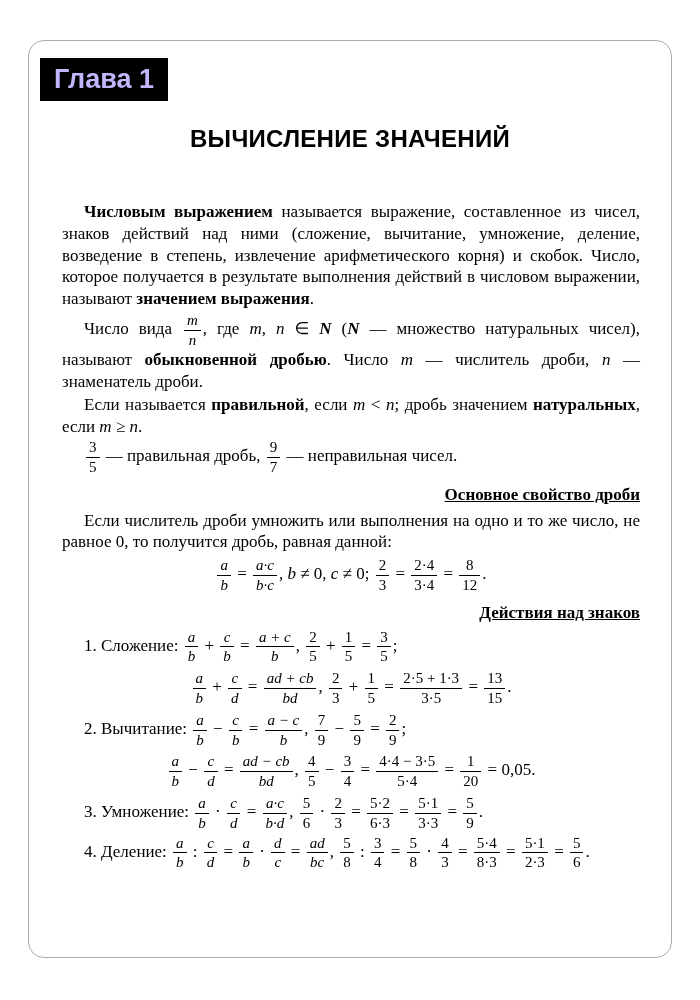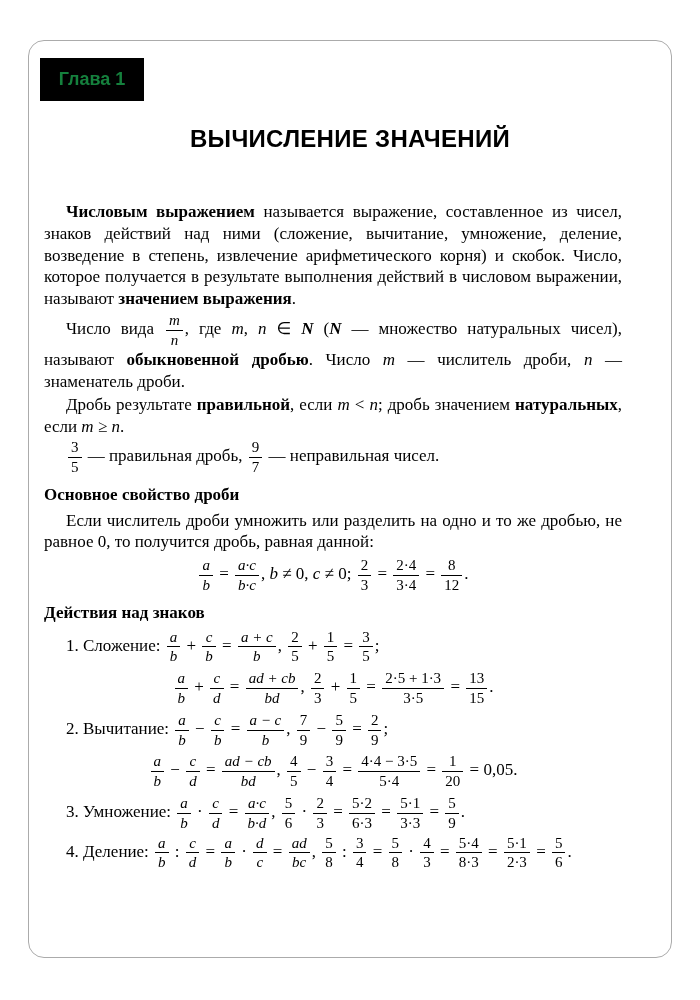--- a/index.html
+++ b/index.html
@@ -14,51 +14,51 @@
   .page-border {
     position:absolute;
     left:28px; top:40px;
     width:644px; height:918px;
     border:1px solid #ababab;
     border-radius:16px;
   }
   .chapter-tab {
     position:absolute;
     left:40px; top:58px;
-    width:104px; height:43px;
+    width:128px; height:43px;
     background:#000000;
-    color:#15803d;
+    color:#c4b5fd;
     display:flex; align-items:center; justify-content:center;
     font-family:"Liberation Sans", sans-serif;
     font-weight:bold;
-    font-size:18px;
+    font-size:27px;
   }
   .title {
     position:absolute;
     left:0; top:124px;
     width:700px;
     text-align:center;
     font-family:"Liberation Sans", sans-serif;
     font-weight:700;
     font-size:24px;
     line-height:1.25;
     letter-spacing:0.3px;
   }
   .content {
     position:absolute;
-    left:44px; top:200px;
+    left:62px; top:200px;
     width:578px;
     font-size:17px;
     line-height:1.28;
   }
   .block { margin:1px 0; }
   .para  { text-align:justify; text-indent:22px; }
   .list  { text-align:left; text-indent:22px; }
   .display { text-align:center; text-indent:0; margin:3px 0; }
-  .heading { text-align:left; font-weight:bold; margin:7px 0 4px; text-indent:0; }
+  .heading { text-align:right; font-weight:bold; margin:7px 0 4px; text-indent:0;text-decoration:underline; }
   .b  { font-weight:bold; }
   .i  { font-style:italic; }
   .b.i { font-weight:bold; font-style:italic; }
   .frac {
     display:inline-block;
     vertical-align:middle;
     text-align:center;
     margin:1px 2px;
     font-size:15px;
     line-height:1.12;
@@ -78,24 +78,24 @@
     <span>Глава 1</span>
   </div>
 
   <h1 class="title">
     <span>ВЫЧИСЛЕНИЕ ЗНАЧЕНИЙ</span><br>
   </h1>
 
   <div class="content">
       <div class="block para"><span class="b">Числовым выражением</span><span> называется выражение, составленное из чисел, знаков действий над ними (сложение, вычитание, умножение, деление, возведение в степень, извлечение арифметического корня) и скобок. Число, которое получается в результате выполнения действий в числовом выражении, называют </span><span class="b">значением выражения</span><span>.</span></div>
       <div class="block para"><span>Число вида </span><span class="frac it"><span class="num">m</span><span class="den">n</span></span><span>, где </span><span class="i">m</span><span>, </span><span class="i">n</span><span> ∈ </span><span class="b i">N</span><span> (</span><span class="b i">N</span><span> — множество натуральных чисел), называют </span><span class="b">обыкновенной дробью</span><span>. Число </span><span class="i">m</span><span> — числитель дроби, </span><span class="i">n</span><span> — знаменатель дроби.</span></div>
-      <div class="block para"><span>Дробь результате </span><span class="b">правильной</span><span>, если </span><span class="i">m</span><span> &lt; </span><span class="i">n</span><span>; дробь значением </span><span class="b">натуральных</span><span>, если </span><span class="i">m</span><span> ≥ </span><span class="i">n</span><span>.</span></div>
+      <div class="block para"><span>Если называется </span><span class="b">правильной</span><span>, если </span><span class="i">m</span><span> &lt; </span><span class="i">n</span><span>; дробь значением </span><span class="b">натуральных</span><span>, если </span><span class="i">m</span><span> ≥ </span><span class="i">n</span><span>.</span></div>
       <div class="block list"><span class="frac"><span class="num">3</span><span class="den">5</span></span><span> — правильная дробь, </span><span class="frac"><span class="num">9</span><span class="den">7</span></span><span> — неправильная чисел.</span></div>
       <div class="block heading"><span class="b">Основное свойство дроби</span></div>
-      <div class="block para"><span>Если числитель дроби умножить или разделить на одно и то же дробью, не равное 0, то получится дробь, равная данной:</span></div>
+      <div class="block para"><span>Если числитель дроби умножить или выполнения на одно и то же число, не равное 0, то получится дробь, равная данной:</span></div>
       <div class="block display"><span class="frac it"><span class="num">a</span><span class="den">b</span></span><span> = </span><span class="frac it"><span class="num">a·c</span><span class="den">b·c</span></span><span>, </span><span class="i">b</span><span> ≠ 0, </span><span class="i">c</span><span> ≠ 0;  </span><span class="frac"><span class="num">2</span><span class="den">3</span></span><span> = </span><span class="frac"><span class="num">2·4</span><span class="den">3·4</span></span><span> = </span><span class="frac"><span class="num">8</span><span class="den">12</span></span><span>.</span></div>
       <div class="block heading"><span class="b">Действия над знаков</span></div>
       <div class="block list"><span>1. Сложение: </span><span class="frac it"><span class="num">a</span><span class="den">b</span></span><span> + </span><span class="frac it"><span class="num">c</span><span class="den">b</span></span><span> = </span><span class="frac it"><span class="num">a + c</span><span class="den">b</span></span><span>, </span><span class="frac"><span class="num">2</span><span class="den">5</span></span><span> + </span><span class="frac"><span class="num">1</span><span class="den">5</span></span><span> = </span><span class="frac"><span class="num">3</span><span class="den">5</span></span><span>;</span></div>
       <div class="block display"><span class="frac it"><span class="num">a</span><span class="den">b</span></span><span> + </span><span class="frac it"><span class="num">c</span><span class="den">d</span></span><span> = </span><span class="frac it"><span class="num">ad + cb</span><span class="den">bd</span></span><span>, </span><span class="frac"><span class="num">2</span><span class="den">3</span></span><span> + </span><span class="frac"><span class="num">1</span><span class="den">5</span></span><span> = </span><span class="frac"><span class="num">2·5 + 1·3</span><span class="den">3·5</span></span><span> = </span><span class="frac"><span class="num">13</span><span class="den">15</span></span><span>.</span></div>
       <div class="block list"><span>2. Вычитание: </span><span class="frac it"><span class="num">a</span><span class="den">b</span></span><span> − </span><span class="frac it"><span class="num">c</span><span class="den">b</span></span><span> = </span><span class="frac it"><span class="num">a − c</span><span class="den">b</span></span><span>, </span><span class="frac"><span class="num">7</span><span class="den">9</span></span><span> − </span><span class="frac"><span class="num">5</span><span class="den">9</span></span><span> = </span><span class="frac"><span class="num">2</span><span class="den">9</span></span><span>;</span></div>
       <div class="block display"><span class="frac it"><span class="num">a</span><span class="den">b</span></span><span> − </span><span class="frac it"><span class="num">c</span><span class="den">d</span></span><span> = </span><span class="frac it"><span class="num">ad − cb</span><span class="den">bd</span></span><span>, </span><span class="frac"><span class="num">4</span><span class="den">5</span></span><span> − </span><span class="frac"><span class="num">3</span><span class="den">4</span></span><span> = </span><span class="frac"><span class="num">4·4 − 3·5</span><span class="den">5·4</span></span><span> = </span><span class="frac"><span class="num">1</span><span class="den">20</span></span><span> = 0,05.</span></div>
       <div class="block list"><span>3. Умножение: </span><span class="frac it"><span class="num">a</span><span class="den">b</span></span><span> · </span><span class="frac it"><span class="num">c</span><span class="den">d</span></span><span> = </span><span class="frac it"><span class="num">a·c</span><span class="den">b·d</span></span><span>, </span><span class="frac"><span class="num">5</span><span class="den">6</span></span><span> · </span><span class="frac"><span class="num">2</span><span class="den">3</span></span><span> = </span><span class="frac"><span class="num">5·2</span><span class="den">6·3</span></span><span> = </span><span class="frac"><span class="num">5·1</span><span class="den">3·3</span></span><span> = </span><span class="frac"><span class="num">5</span><span class="den">9</span></span><span>.</span></div>
       <div class="block list"><span>4. Деление: </span><span class="frac it"><span class="num">a</span><span class="den">b</span></span><span> : </span><span class="frac it"><span class="num">c</span><span class="den">d</span></span><span> = </span><span class="frac it"><span class="num">a</span><span class="den">b</span></span><span> · </span><span class="frac it"><span class="num">d</span><span class="den">c</span></span><span> = </span><span class="frac it"><span class="num">ad</span><span class="den">bc</span></span><span>, </span><span class="frac"><span class="num">5</span><span class="den">8</span></span><span> : </span><span class="frac"><span class="num">3</span><span class="den">4</span></span><span> = </span><span class="frac"><span class="num">5</span><span class="den">8</span></span><span> · </span><span class="frac"><span class="num">4</span><span class="den">3</span></span><span> = </span><span class="frac"><span class="num">5·4</span><span class="den">8·3</span></span><span> = </span><span class="frac"><span class="num">5·1</span><span class="den">2·3</span></span><span> = </span><span class="frac"><span class="num">5</span><span class="den">6</span></span><span>.</span></div>
     </div>
 </div>

